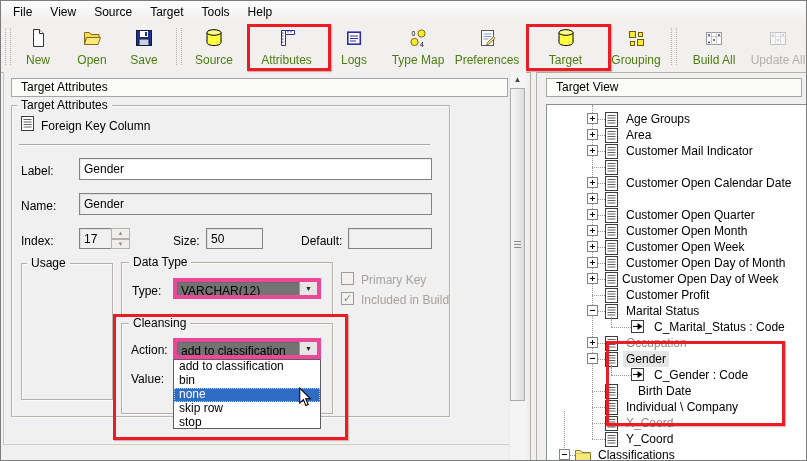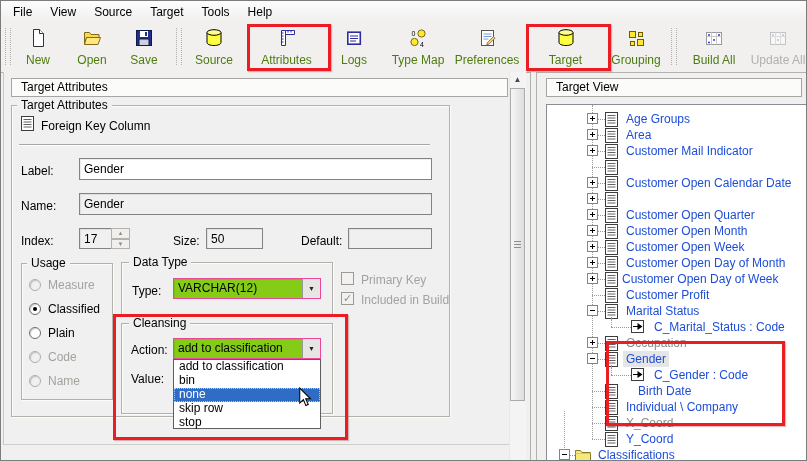--- a/index.html
+++ b/index.html
@@ -67,21 +67,21 @@
   .radio{width:12px;height:12px;border-radius:50%;background:#fff;border:1px solid #6e6e6e;
          box-sizing:border-box;position:relative;flex:0 0 auto;
          box-shadow:inset 1px 1px 1px rgba(0,0,0,.18);}
   .radio.sel::after{content:"";position:absolute;left:3px;top:3px;width:4px;height:4px;
                     border-radius:50%;background:#000;}
   .radio.dis{border-color:#b0aeaa;background:#f0f0f0;}
   .radio-row.dis .r-label{color:#a5a29e;}
   #gb-datatype{left:120px;top:261px;width:210px;height:51px;}
   #gb-datatype-title{left:128px;top:255px;}
   #type-label{left:131px;top:283px}
-  .combo{position:absolute;box-sizing:border-box;border:1px solid #ec4899;background:#84cc16;
+  .combo{position:absolute;box-sizing:border-box;border:4px solid #ec4899;background:#737373;
          display:flex;align-items:stretch;box-shadow:inset 1px 1px 0 rgba(0,0,0,.07);}
   .combo .c-text{flex:1;padding:2px 4px 0;font-size:12px;white-space:nowrap;overflow:hidden;}
   .combo .c-btn{width:17px;background:#e7e5e3;border-left:1px solid #9c9a96;display:flex;
                 align-items:center;justify-content:center;font-size:7px;color:#222;}
   #type-combo{left:172px;top:277px;width:148px;height:21px;}
   #action-combo{left:172px;top:337px;width:148px;height:21px;}
   .cb{position:absolute;width:13px;height:13px;border:1px solid #9c9a96;background:#f2f1f0;
       box-sizing:border-box;font-size:11px;line-height:10px;text-align:center;color:#8f8d89;}
   #cb-0{left:340px;top:271px}#cb-0-label{left:360px;top:272px}
   #cb-1{left:340px;top:291px}#cb-1-label{left:360px;top:292px}
@@ -112,21 +112,21 @@
         border-top:1px solid #8a8e93;border-left:1px solid #8a8e93;overflow:hidden;}
   .t-guide{position:absolute;width:0;border-left:1px dotted #9b9b9b;}
   .t-row{position:absolute;left:0;width:100%;height:16px;}
   .t-stub{position:absolute;top:8px;height:0;border-top:1px dotted #9b9b9b;}
   .t-vstem{position:absolute;width:0;border-left:1px dotted #9b9b9b;}
   .t-exp{position:absolute;top:2px;width:11px;height:11px;border:1px solid #848484;
          background:#fff;box-sizing:border-box;}
   .t-exp .h{position:absolute;left:2px;right:2px;top:4px;height:1px;background:#000;}
   .t-exp .v{position:absolute;top:2px;bottom:2px;left:4px;width:1px;background:#000;}
   .t-icon{position:absolute;top:1px;line-height:0;}
-  .t-label{position:absolute;top:0;line-height:16px;padding:0 3px;white-space:nowrap;color:#1d4ed8;}
+  .t-label{position:absolute;top:0;line-height:16px;padding:0 3px;white-space:nowrap;color:#000000;}
   .t-label.sel{background:#e5e5e5;}
   .t-label.dim{color:#8d8b88;}
   
   .redbox{position:absolute;border:3px solid #ec1c24;z-index:9;
           box-shadow:1px 1px 1px rgba(110,0,0,.25);}
   #rb-attributes{left:246px;top:23px;width:78px;height:41px;}
   #rb-target{left:525px;top:23px;width:79px;height:41px;}
   #rb-cleansing{left:112px;top:313px;width:229px;height:120px;}
   #rb-tree{left:605px;top:340px;width:173px;height:79px;}
   #cursor{position:absolute;left:297px;top:386px;z-index:11;line-height:0;}
@@ -309,42 +309,20 @@
     <div class="spin-btn">▲</div>
     <div class="spin-btn">▼</div>
   </div>
   <span class="f-label" id="size-label">Size:</span>
   <input class="input ro" id="size-input" readonly="" value="50" style="">
   <span class="f-label" id="default-label">Default:</span>
   <input class="input ro" id="default-input" readonly="" value="" style="">
 
   <div class="groupbox" id="gb-usage"></div>
   <div class="gb-title" id="gb-usage-title">Usage</div>
-  <div id="usage-rows">
-      <div class="radio-row dis">
-        <span class="radio dis"></span>
-        <span class="r-label">Measure</span>
-      </div>
-      <div class="radio-row">
-        <span class="radio sel"></span>
-        <span class="r-label">Classified</span>
-      </div>
-      <div class="radio-row">
-        <span class="radio"></span>
-        <span class="r-label">Plain</span>
-      </div>
-      <div class="radio-row dis">
-        <span class="radio dis"></span>
-        <span class="r-label">Code</span>
-      </div>
-      <div class="radio-row dis">
-        <span class="radio dis"></span>
-        <span class="r-label">Name</span>
-      </div>
-    </div>
 
   <div class="groupbox" id="gb-datatype"></div>
   <div class="gb-title" id="gb-datatype-title">Data Type</div>
   <span class="f-label" id="type-label">Type:</span>
   <div class="combo" id="type-combo">
     <div class="c-text">VARCHAR(12)</div>
     <div class="c-btn">▼</div>
   </div>
 
   <div class="cb" id="cb-0"></div>

